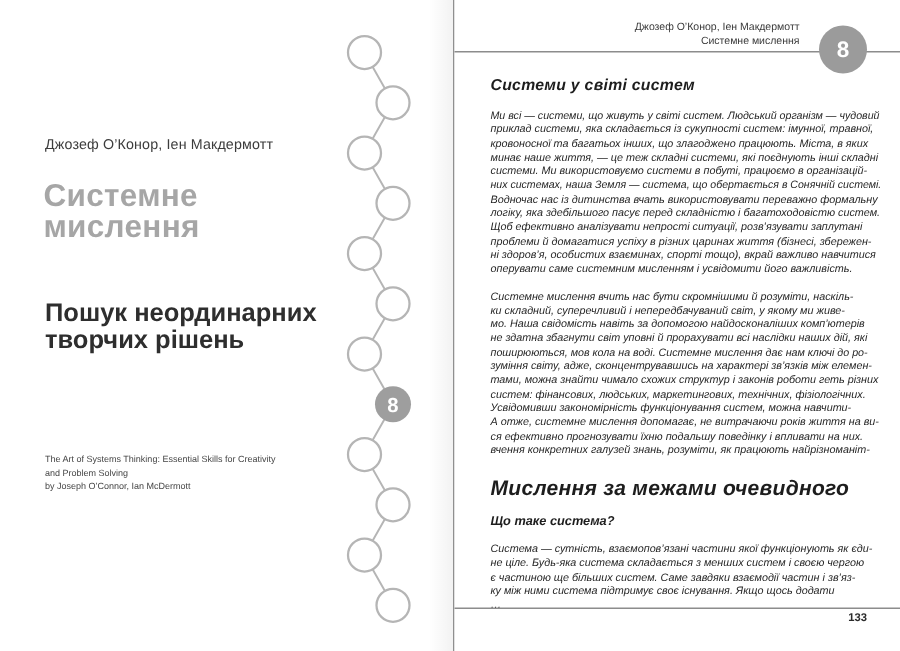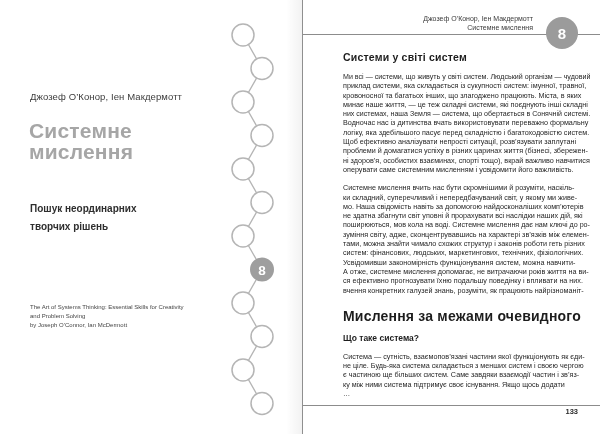--- a/index.html
+++ b/index.html
@@ -8,37 +8,37 @@
     background:#ffffff;font-family:"Liberation Sans","DejaVu Sans",sans-serif;
     -webkit-font-smoothing:antialiased;
   }
   
   .page-left{position:absolute;left:0;top:0;width:302px;height:434px;background:#fff;}
   .gutter-shade-l{position:absolute;right:0;top:0;width:16px;height:100%;
     background:linear-gradient(to right,rgba(0,0,0,0),rgba(0,0,0,0.05));}
   .author-line{position:absolute;left:30px;top:91px;font-size:9.5px;color:#3c3c3c;letter-spacing:.1px;}
   .book-title{position:absolute;left:29px;top:120px;font-size:21px;font-weight:bold;
     color:#a6a6a6;line-height:21px;letter-spacing:.2px;}
-  .book-subtitle{position:absolute;left:30px;top:200px;font-size:10px;font-weight:600;
+  .book-subtitle{position:absolute;left:30px;top:200px;font-size:17px;font-weight:600;
     color:#2e2e2e;line-height:18px;}
   .credit{position:absolute;left:30px;top:303px;font-size:6px;color:#454545;line-height:9px;}
   .chain{position:absolute;left:220px;top:0;}
   
   .page-divider{position:absolute;left:302px;top:0;width:1px;height:434px;background:#8f8f8f;}
   .gutter-shade-r{position:absolute;left:303px;top:0;width:12px;height:100%;
     background:linear-gradient(to right,rgba(0,0,0,0.04),rgba(0,0,0,0));}
   
   .page-right{position:absolute;left:303px;top:0;width:297px;height:434px;background:#fff;}
   .running-header{position:absolute;top:15px;right:67px;text-align:right;
     font-size:7px;line-height:8.5px;color:#3a3a3a;}
   .header-rule{position:absolute;left:0;top:34px;width:297px;height:1px;background:#8c8c8c;}
   .chapter-badge{position:absolute;left:243px;top:17px;width:32px;height:32px;border-radius:50%;
     background:#9b9b9b;color:#fff;font-size:15px;font-weight:bold;
     display:flex;align-items:center;justify-content:center;}
-  .content{position:absolute;left:40px;top:51px;width:247px;color:#262626;}
+  .content{position:absolute;left:24px;top:51px;width:247px;color:#262626;font-style:italic;}
   .h1{font-size:10.5px;font-weight:bold;color:#1d1d1d;margin:0 0 9px 0;letter-spacing:.2px;}
   .h2{font-size:14px;font-weight:bold;color:#1d1d1d;margin:13px 0 9px 0;letter-spacing:.2px;}
   .h3{font-size:8.5px;font-weight:bold;color:#1d1d1d;margin:0 0 9px 0;}
   .para{font-size:7.2px;line-height:9.3px;margin:0 0 9px 0;}
   .para div{white-space:nowrap;transform-origin:0 50%;}
   .footer-rule{position:absolute;left:0;top:405px;width:297px;height:1px;background:#8c8c8c;}
   .page-number{position:absolute;top:407px;right:22px;font-size:7.5px;font-weight:bold;color:#2b2b2b;}
 </style>
 </head>
 <body>
@@ -93,20 +93,21 @@
   <div class="chapter-badge">8</div>
 
   <div class="content">
     <div class="h1">Системи у світі систем</div>
 
     <div class="para">
         <div style="transform: scaleX(0.988);">Ми всі — системи, що живуть у світі систем. Людський організм — чудовий</div>
         <div>приклад системи, яка складається із сукупності систем: імунної, травної,</div>
         <div>кровоносної та багатьох інших, що злагоджено працюють. Міста, в яких</div>
         <div>минає наше життя, — це теж складні системи, які поєднують інші складні</div>
+        <div>системи. Ми використовуємо системи в побуті, працюємо в організацій-</div>
         <div style="transform: scaleX(0.980159);">них системах, наша Земля — система, що обертається в Сонячній системі.</div>
         <div>Водночас нас із дитинства вчать використовувати переважно формальну</div>
         <div>логіку, яка здебільшого пасує перед складністю і багатоходовістю систем.</div>
         <div>Щоб ефективно аналізувати непрості ситуації, розв’язувати заплутані</div>
         <div>проблеми й домагатися успіху в різних царинах життя (бізнесі, збережен-</div>
         <div>ні здоров’я, особистих взаєминах, спорті тощо), вкрай важливо навчитися</div>
         <div>оперувати саме системним мисленням і усвідомити його важливість.</div>
       </div>
 
     <div class="para">

